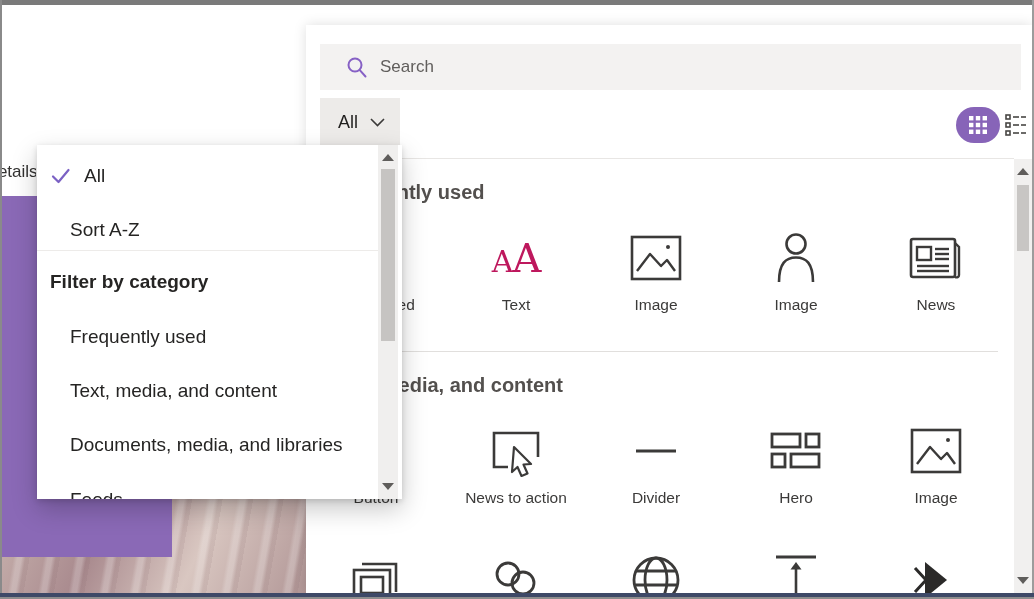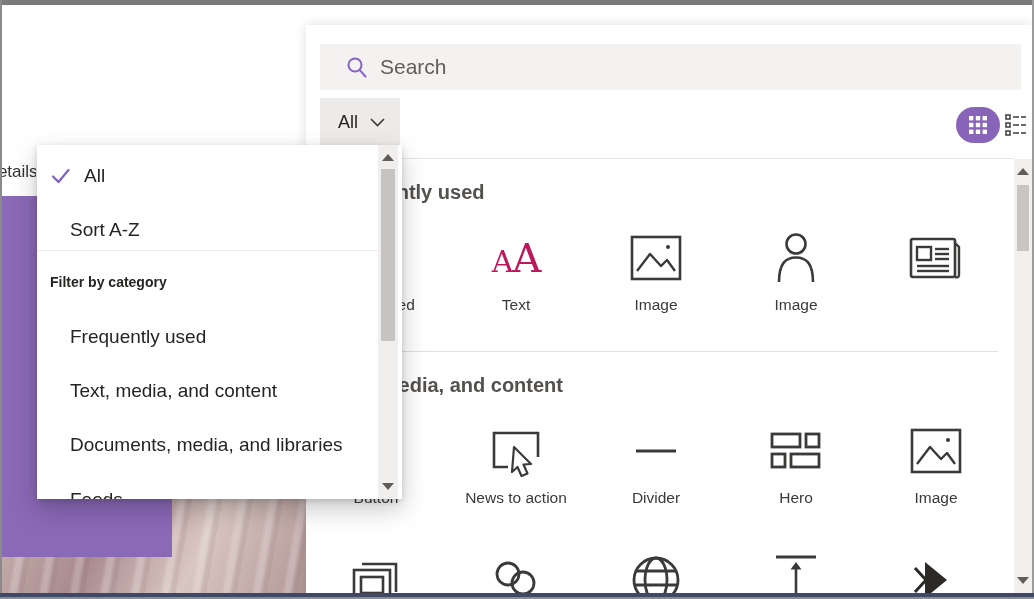--- a/index.html
+++ b/index.html
@@ -21,21 +21,21 @@
     background:
       repeating-linear-gradient(100deg, rgba(255,255,255,0.00) 0 14px, rgba(255,255,255,0.22) 18px 22px, rgba(120,90,95,0.10) 26px 30px),
       linear-gradient(115deg, #b59a9b 0%, #cab5b0 28%, #a98a8e 52%, #d9c7c1 74%, #b19696 100%); }
   .hero-purple { left:2px; top:196px; width:170px; height:361px; background:#8a69b6; z-index:2; }
 
   
   .toolbox { left:306px; top:25px; width:726px; height:568px; background:#fff; z-index:3;
     box-shadow:0 0 12px rgba(0,0,0,0.13); }
   .searchbox { left:14px; top:19px; width:701px; height:46px; background:#f3f2f1; display:flex; align-items:center; }
   .searchbox svg { margin-left:26px; }
-  .searchbox input { border:none; outline:none; background:transparent; font-size:21px; color:#201f1e;
+  .searchbox input { border:none; outline:none; background:transparent; font-size:17px; color:#201f1e;
     margin-left:12px; width:560px; font-family:"Liberation Sans",sans-serif; }
   .searchbox input::placeholder { color:#605e5c; opacity:1; }
   .all-btn { left:14px; top:73px; width:80px; height:48px; background:#edebe9; display:flex;
     align-items:center; justify-content:space-between; padding:0 15px 0 18px; cursor:pointer; }
   .all-btn .lbl { font-size:18px; color:#201f1e; }
   .grid-pill { left:650px; top:82px; width:44px; height:36px; border-radius:18px; background:#8764b8;
     display:flex; align-items:center; justify-content:center; cursor:pointer; }
   .list-toggle { left:698px; top:88px; width:24px; height:24px; display:flex; align-items:center; justify-content:center; cursor:pointer; }
   .head-divider { left:0; top:133px; width:708px; height:1px; background:#e8e6e4; }
 
@@ -63,21 +63,21 @@
   
   .dropdown { left:37px; top:145px; width:365px; height:354px; background:#fff; z-index:10; overflow:hidden;
     box-shadow:0 10px 24px rgba(0,0,0,0.22), 0 2px 6px rgba(0,0,0,0.14); }
   .menu-item { position:absolute; left:0; width:341px; height:54px; display:flex; align-items:center; cursor:pointer; }
   .menu-item .check { width:34px; margin-left:13px; }
   .menu-item .mlabel { font-size:19px; color:#252423; white-space:nowrap; }
   .menu-item.indent .mlabel { margin-left:33px; }
   .m-all { top:4px; } .m-sort { top:58px; }
   .m-divider { position:absolute; left:0; top:105px; width:341px; height:1px; background:#edebe9; }
   .m-header { position:absolute; left:13px; top:110px; height:54px; display:flex; align-items:center;
-    font-size:14px; font-weight:bold; color:#252423; }
+    font-size:19px; font-weight:bold; color:#252423; }
   .m-c1 { top:165px; } .m-c2 { top:219px; } .m-c3 { top:273px; } .m-c4 { top:328px; }
   .d-scroll { position:absolute; left:341px; top:0; width:20px; height:354px; background:#f0efee; }
   .d-thumb { position:absolute; left:3px; top:24px; width:14px; height:172px; background:#c6c4c2; }
 
   svg { display:block; }
 </style>
 </head>
 <body>
 
 <div class="abs page-details-clip">
@@ -187,20 +187,21 @@
         <rect x="2" y="4" width="44" height="38" rx="2" fill="none" stroke="#3b3a39" stroke-width="2.6"></rect>
         <path d="M46 8 L50 12 L50 40 C50 42 48 43 46 42" fill="none" stroke="#3b3a39" stroke-width="2.4"></path>
         <rect x="8" y="12" width="14" height="13" fill="none" stroke="#3b3a39" stroke-width="2.4"></rect>
         <line x1="26" y1="14" x2="40" y2="14" stroke="#3b3a39" stroke-width="2.4"></line>
         <line x1="26" y1="19" x2="40" y2="19" stroke="#3b3a39" stroke-width="2.4"></line>
         <line x1="26" y1="24" x2="40" y2="24" stroke="#3b3a39" stroke-width="2.4"></line>
         <line x1="8" y1="31" x2="40" y2="31" stroke="#3b3a39" stroke-width="2.4"></line>
         <line x1="8" y1="36" x2="40" y2="36" stroke="#3b3a39" stroke-width="2.4"></line>
       </svg>
         </div>
+      <div class="cap">News</div>
     </div>
 
     <div class="sec-divider"></div>
     <div class="sec-title t2">Text, media, and content</div>
 
     <div class="wp r2 c1">
       <div class="ic" style="align-items:center;">
           <svg width="52" height="34" viewBox="0 0 52 34">
         <rect x="2" y="2" width="48" height="30" rx="4" fill="none" stroke="#3b3a39" stroke-width="2.6"></rect>
         <line x1="14" y1="17" x2="38" y2="17" stroke="#3b3a39" stroke-width="2.4"></line>

